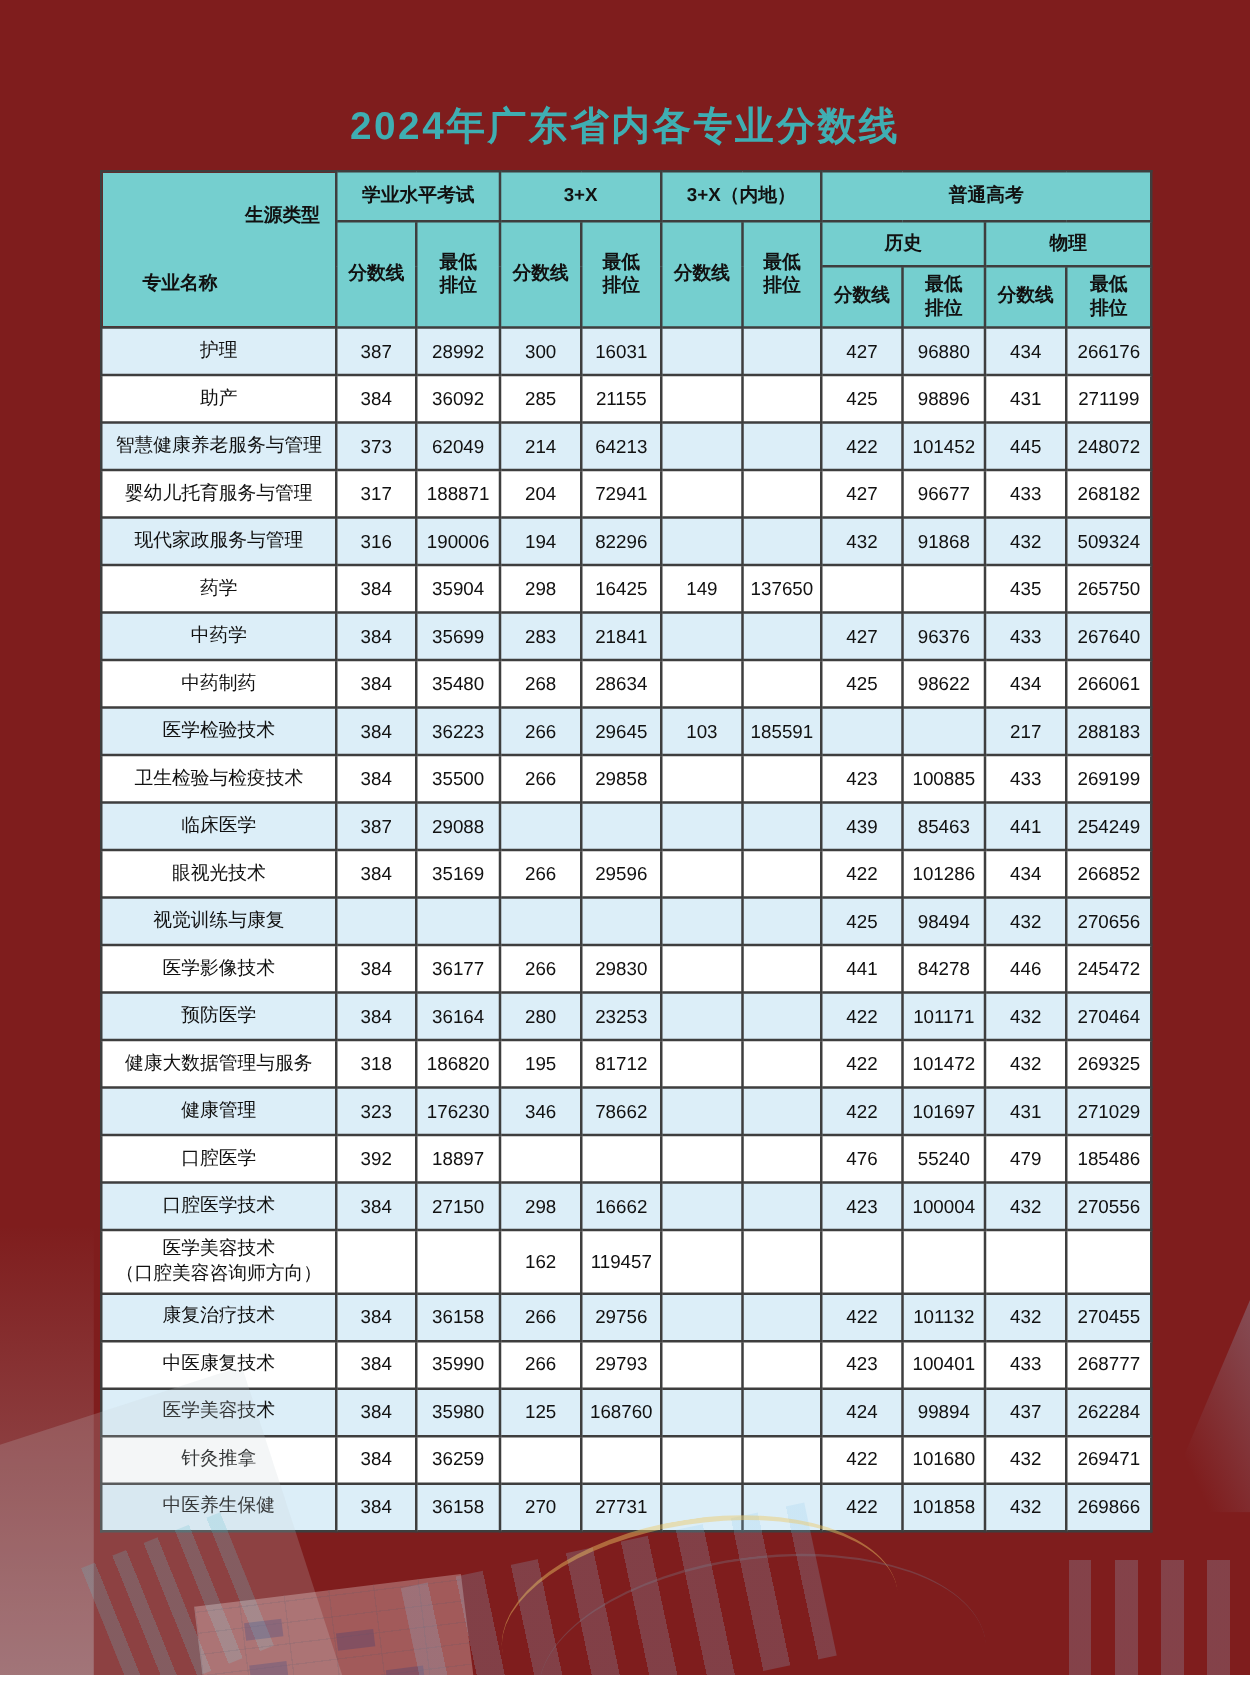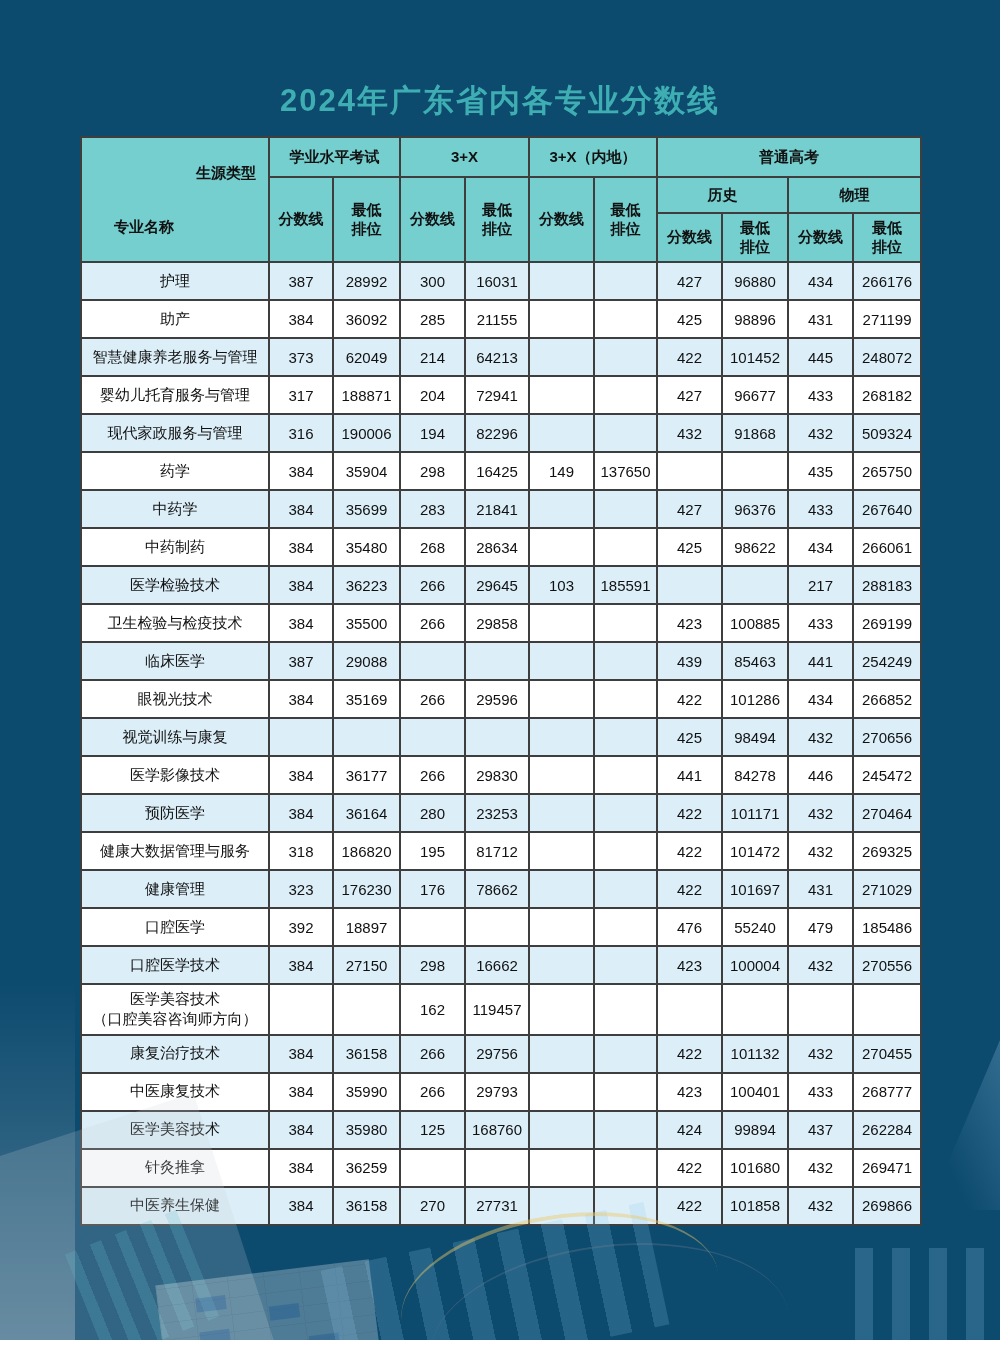--- a/index.html
+++ b/index.html
@@ -1,21 +1,21 @@
 <!DOCTYPE html>
 <html><head>
 <meta charset="utf-8">
 <style>
   html, body { margin: 0; padding: 0; }
   body { font-family: "Liberation Sans", "DejaVu Sans", sans-serif; background: #ffffff; }
   #page {
     position: relative;
     width: 1000px;
     height: 1340px;
-    background: #0c4a6e;
+    background: #7f1d1d;
     overflow: hidden;
   }
 
   
   .title {
     position: absolute;
     top: 80px;
     left: 0;
     right: 0;
     text-align: center;
@@ -425,21 +425,21 @@
           <td class="num"></td>
           <td class="num">422</td>
           <td class="num">101472</td>
           <td class="num">432</td>
           <td class="num">269325</td>
         </tr>
         <tr class="alt">
       <td class="name">健康管理</td>
     <td class="num">323</td>
           <td class="num">176230</td>
-          <td class="num">176</td>
+          <td class="num">346</td>
           <td class="num">78662</td>
           <td class="num"></td>
           <td class="num"></td>
           <td class="num">422</td>
           <td class="num">101697</td>
           <td class="num">431</td>
           <td class="num">271029</td>
         </tr>
         <tr>
       <td class="name">口腔医学</td>

